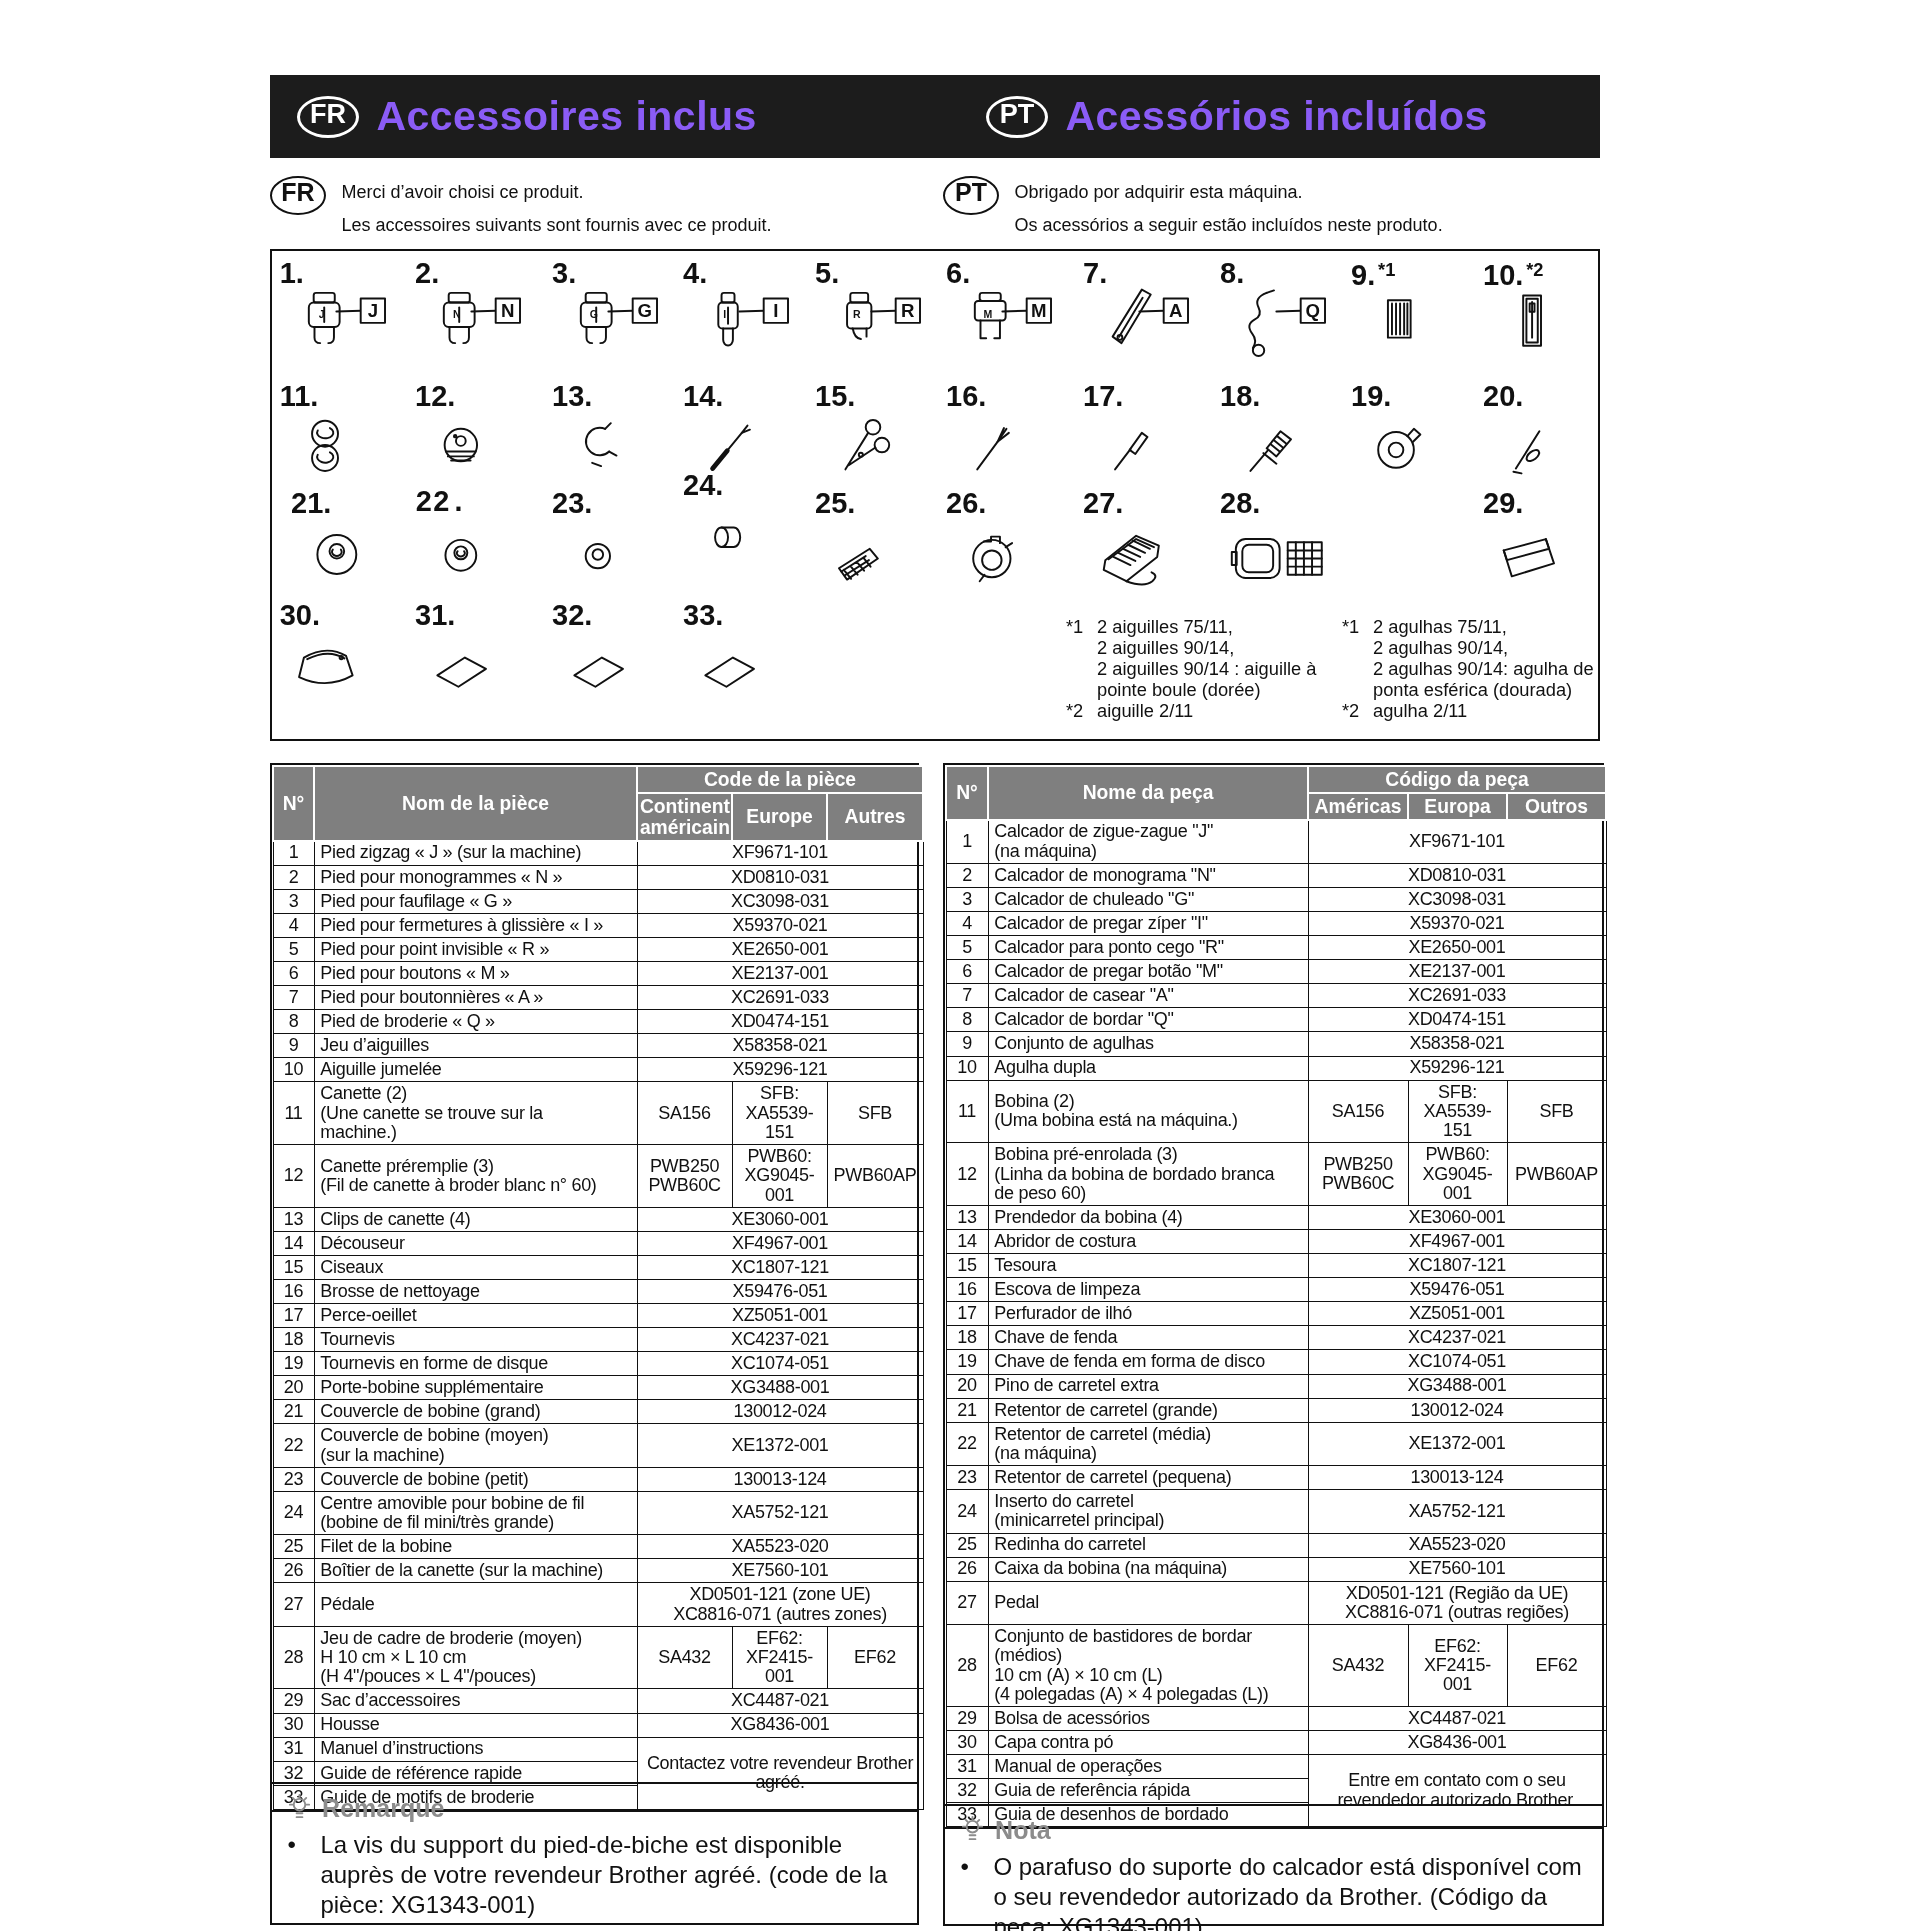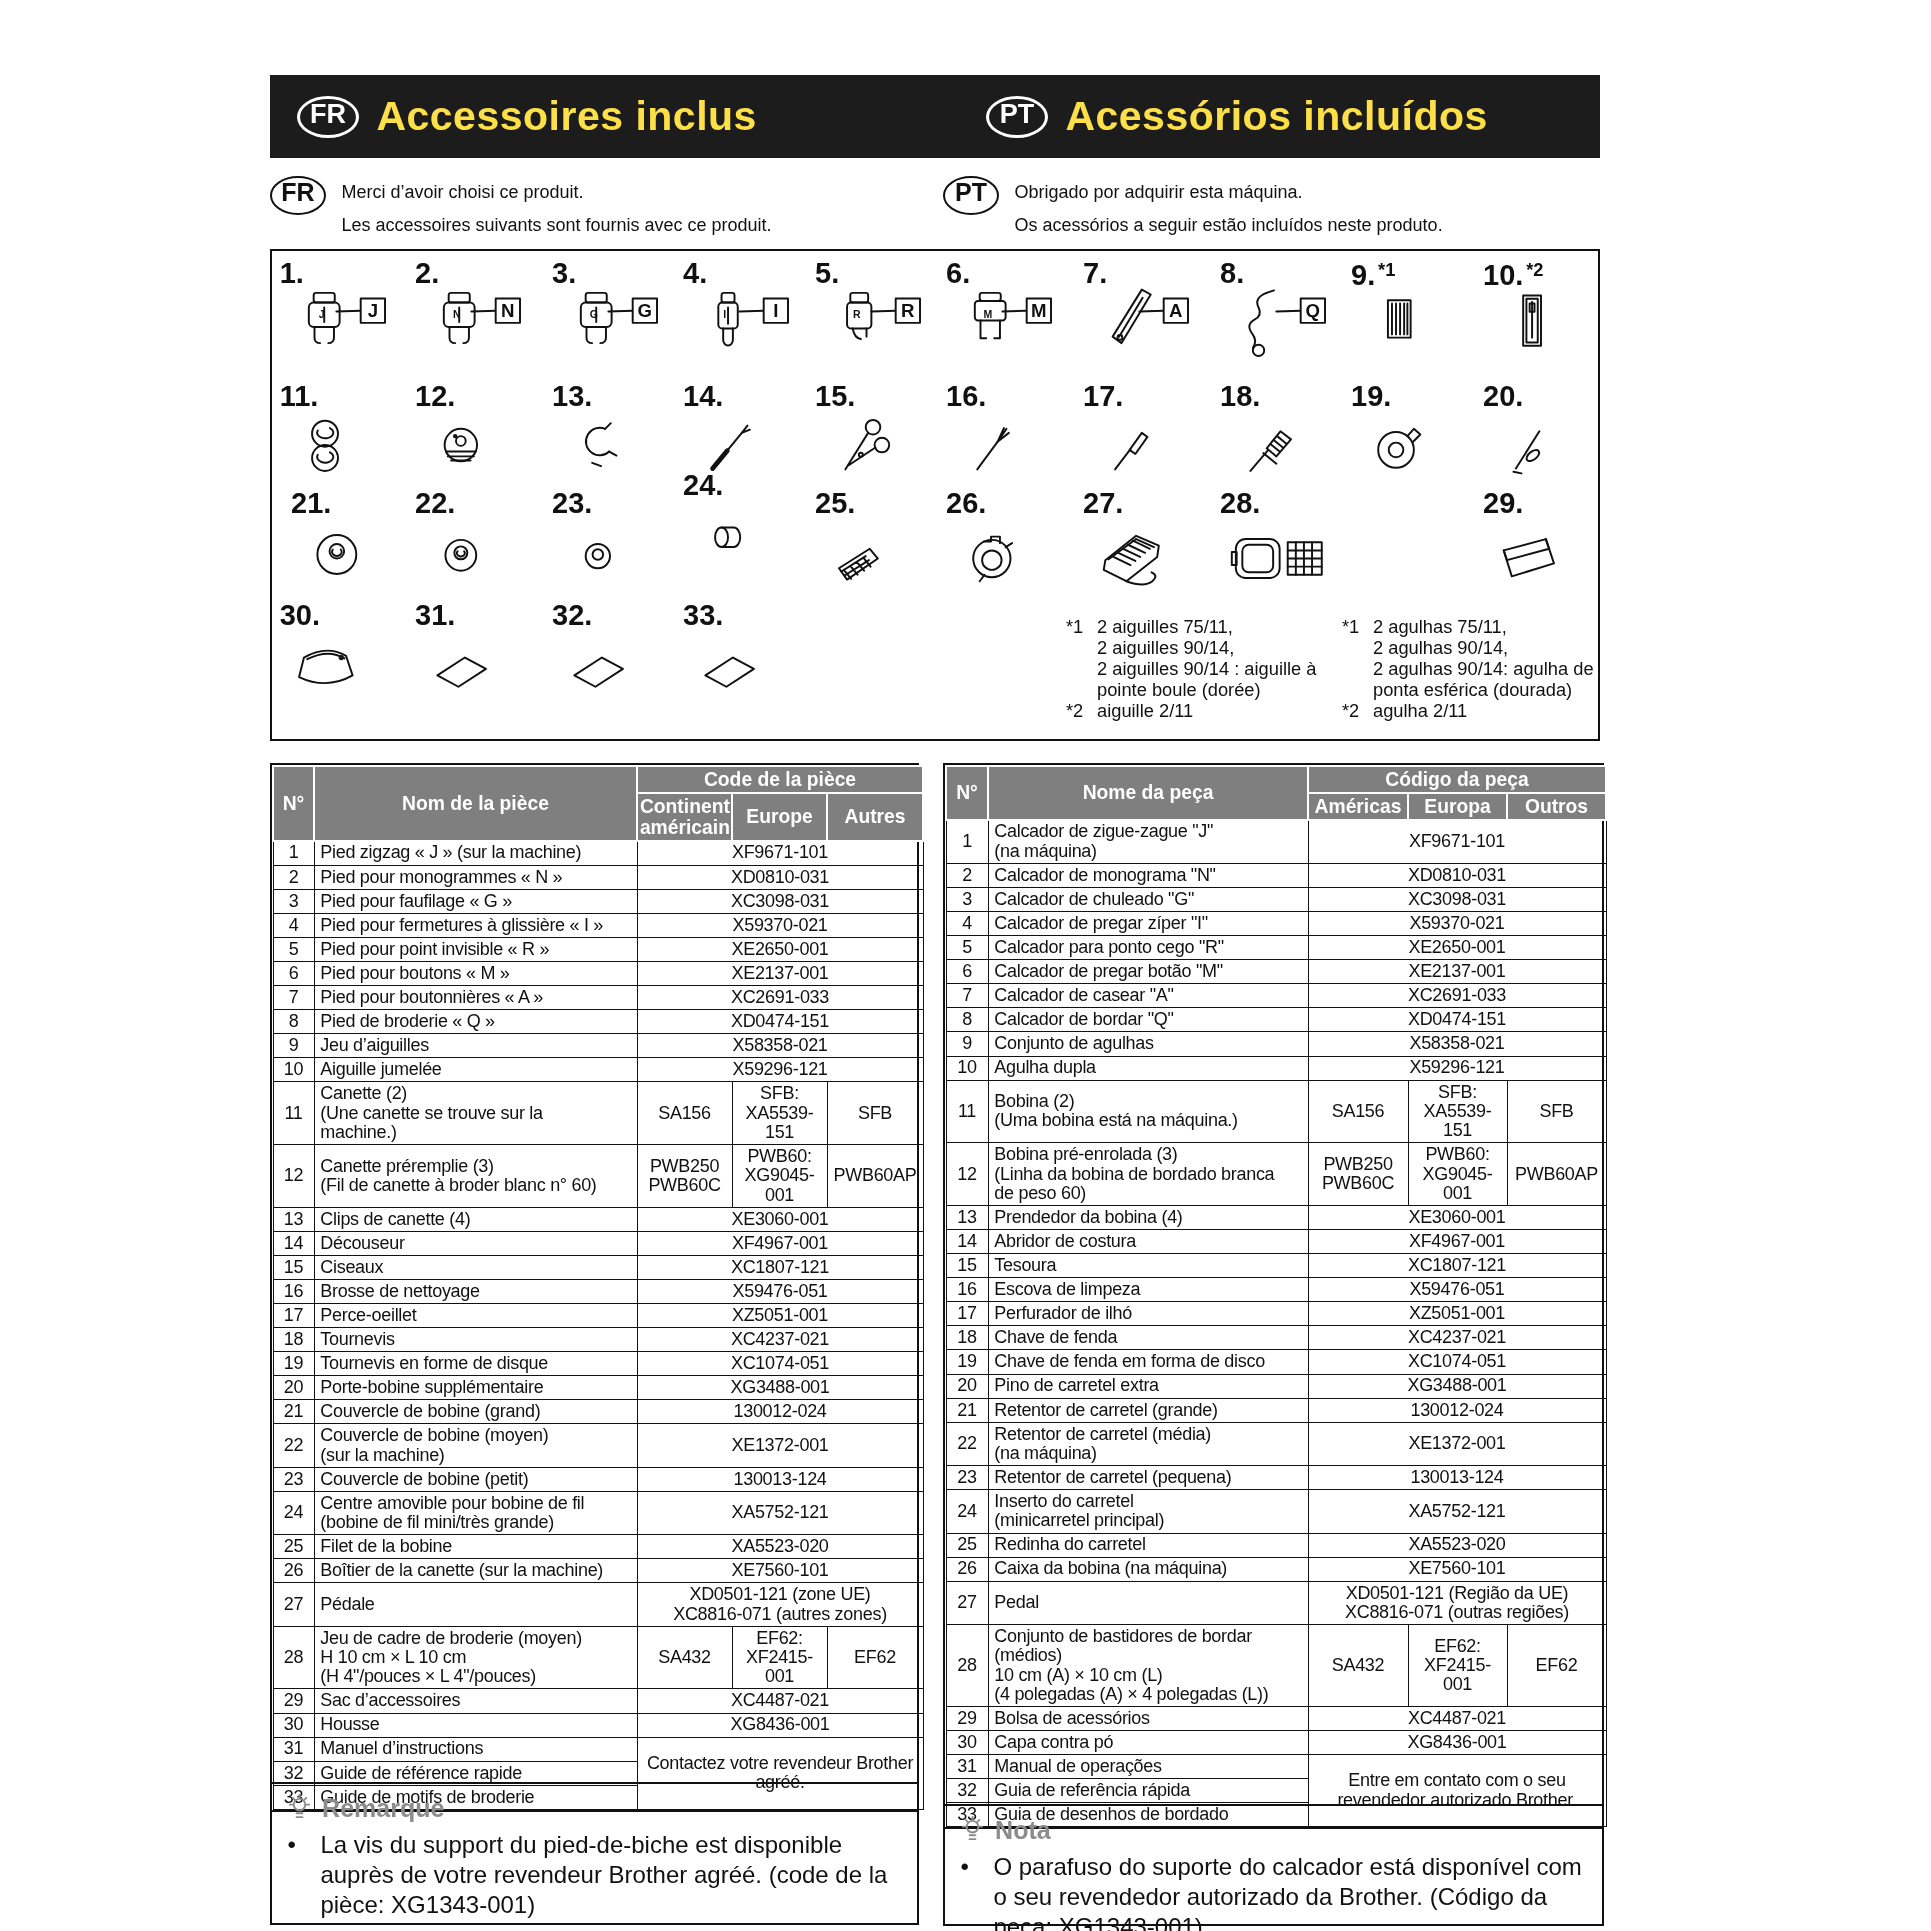--- a/index.html
+++ b/index.html
@@ -12,21 +12,21 @@
   body{width:1931px;height:1931px;background:#fff;font-family:"Liberation Sans","DejaVu Sans",sans-serif;color:var(--ink);}
   .page{position:relative;width:1931px;height:1931px;overflow:hidden;background:#fff;}
 
   
   .banner{position:absolute;left:270px;top:75px;width:1330px;height:83px;background:var(--banner-bg);display:flex;align-items:center;}
   .banner-half{display:flex;align-items:center;gap:17.4px;}
   .banner-half.fr{width:716px;padding-left:27px;}
   .banner-half.pt{flex:1;}
   .lang-pill{display:flex;align-items:flex-start;justify-content:center;border-radius:50%;font-weight:bold;}
   .lang-pill.dark{width:62px;height:42px;border:3.9px solid #fff;color:#fff;font-size:27px;}
-  .banner-title{color:#fde047;font-weight:bold;font-size:41px;letter-spacing:0.5px;}
+  .banner-title{color:#8b5cf6;font-weight:bold;font-size:41px;letter-spacing:0.5px;}
 
   
   .intro{position:absolute;top:176px;display:flex;gap:15.4px;}
   .intro.fr{left:270px;}
   .intro.pt{left:943px;}
   .lang-pill.light{width:56px;height:39px;border:2.9px solid var(--ink);color:var(--ink);font-size:25px;flex:0 0 auto;}
   .intro-lines{font-size:18px;line-height:33px;}
 
   
   .acc-box{position:absolute;left:270px;top:249px;width:1330px;height:492px;border:2.9px solid var(--ink);}
@@ -371,21 +371,21 @@
       <div class="acc-item" style="left: 19px; top: 238px;">
         <div><span class="acc-num">21.</span></div>
         <svg width="116" height="77" viewBox="0 0 120 95" preserveAspectRatio="xMidYMid meet">
           <g stroke="#111" stroke-width="2.4" fill="none" stroke-linecap="round" stroke-linejoin="round">
             <circle cx="45" cy="45" r="24"></circle>
             <circle cx="45" cy="41" r="9"></circle>
             <path d="M40 39 a6 5 0 1 0 10 0"></path>
           </g>
         </svg>
       </div>
-      <div class="acc-item" style="left: 143px; top: 238px;">
+      <div class="acc-item" style="left: 143px; top: 238px; font-family: Liberation Mono, monospace;">
         <div><span class="acc-num">22.</span></div>
         <svg width="116" height="77" viewBox="0 0 120 95" preserveAspectRatio="xMidYMid meet">
           <g stroke="#111" stroke-width="2.4" fill="none" stroke-linecap="round" stroke-linejoin="round">
             <circle cx="45" cy="46" r="19"></circle>
             <circle cx="45" cy="43" r="8"></circle>
             <path d="M41 41 a5 4 0 1 0 8 0"></path>
           </g>
         </svg>
       </div>
       <div class="acc-item" style="left: 280px; top: 238px;">

